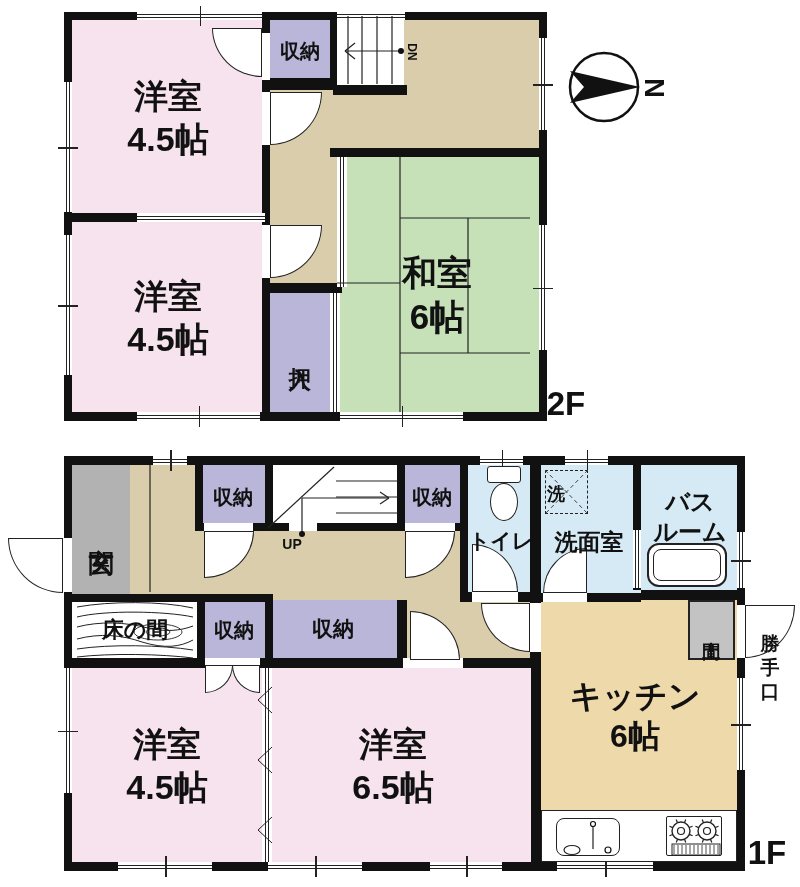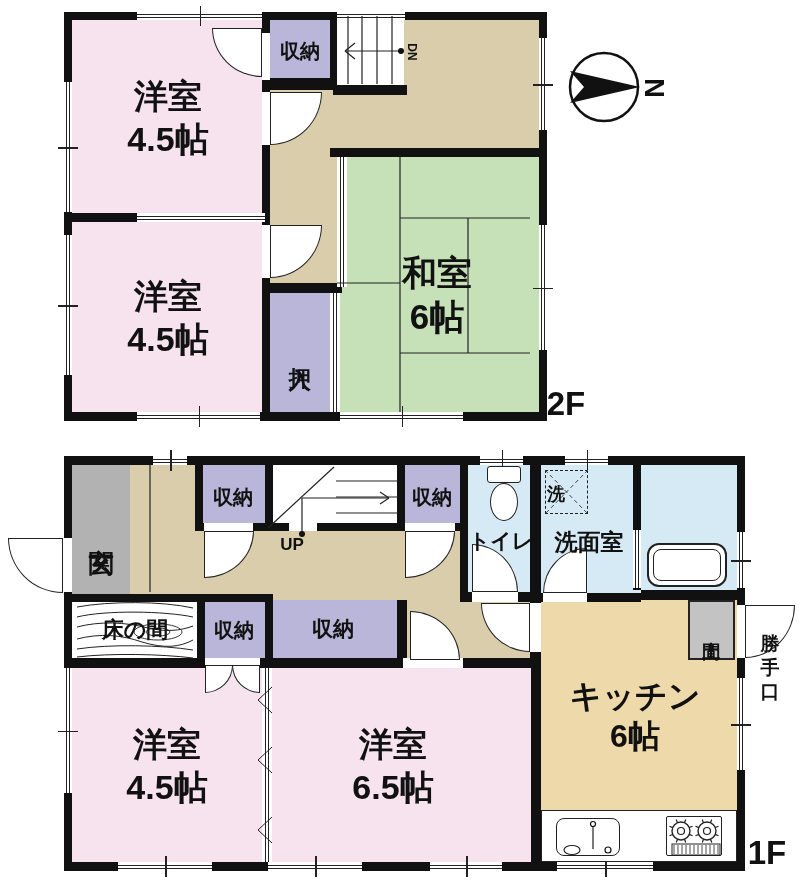--- a/index.html
+++ b/index.html
@@ -300,24 +300,26 @@
     <div class="lbl" style="left: 300px; top: 51px; font-size: 20px;">収納</div>
     <div class="lbl vert" style="left: 300px; top: 351px; font-size: 22px;">押入</div>
     <div class="lbl" style="left: 437px; top: 295px; font-size: 35px;">和室
 6帖</div>
     <div class="lbl" style="left: 566px; top: 404px; font-size: 33px;">2F</div>
     <div class="lbl rot" style="left: 411px; top: 52px; font-size: 12px;">DN</div>
     <div class="lbl rot" style="left: 653px; top: 88px; font-size: 27px; font-weight: 800;">N</div>
     <div class="lbl vert" style="left: 101px; top: 531px; font-size: 25px;">玄関</div>
     <div class="lbl" style="left: 233px; top: 497px; font-size: 20px;">収納</div>
     <div class="lbl" style="left: 432px; top: 497px; font-size: 20px;">収納</div>
-    <div class="lbl" style="left: 292px; top: 545px; font-size: 17px;">UP</div>
+    <div class="lbl" style="left: 292px; top: 545px; font-size: 14px;">UP</div>
     <div class="lbl" style="left: 501px; top: 541px; font-size: 21px;">トイレ</div>
     <div class="lbl" style="left: 556px; top: 494px; font-size: 18px;">洗</div>
     <div class="lbl" style="left: 589px; top: 542px; font-size: 23px;">洗面室</div>
+    <div class="lbl" style="left: 690px; top: 517px; font-size: 24px;">バス
+ルーム</div>
     <div class="lbl" style="left: 135px; top: 630px; font-size: 22px;">床の間</div>
     <div class="lbl" style="left: 234px; top: 630px; font-size: 20px;">収納</div>
     <div class="lbl" style="left: 333px; top: 629px; font-size: 21px;">収納</div>
     <div class="lbl vert" style="left: 711px; top: 629px; font-size: 18px;">土間</div>
     <div class="lbl" style="left: 770px; top: 668px; font-size: 19px;">勝手口</div>
     <div class="lbl" style="left: 167px; top: 765px; font-size: 34px;">洋室
 4.5帖</div>
     <div class="lbl" style="left: 393px; top: 765px; font-size: 34px;">洋室
 6.5帖</div>
     <div class="lbl" style="left: 635px; top: 716px; font-size: 32px;">キッチン

